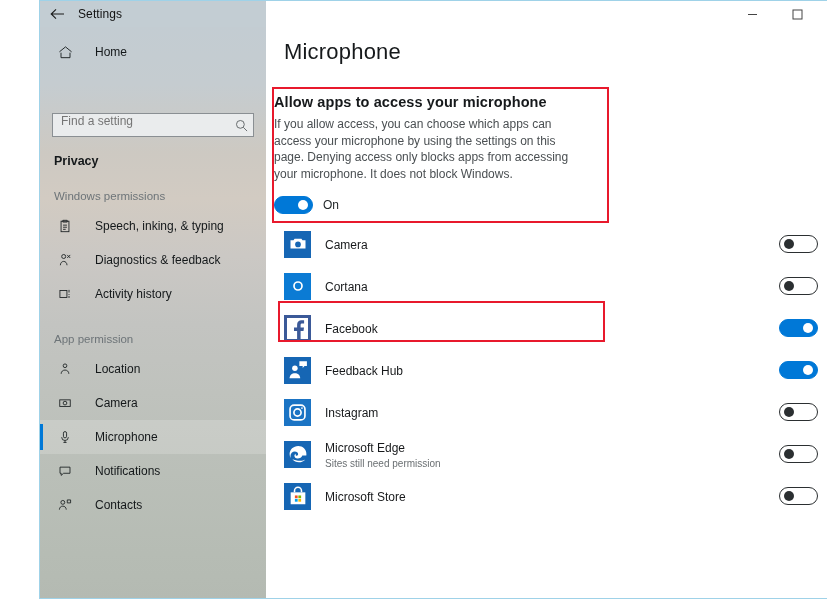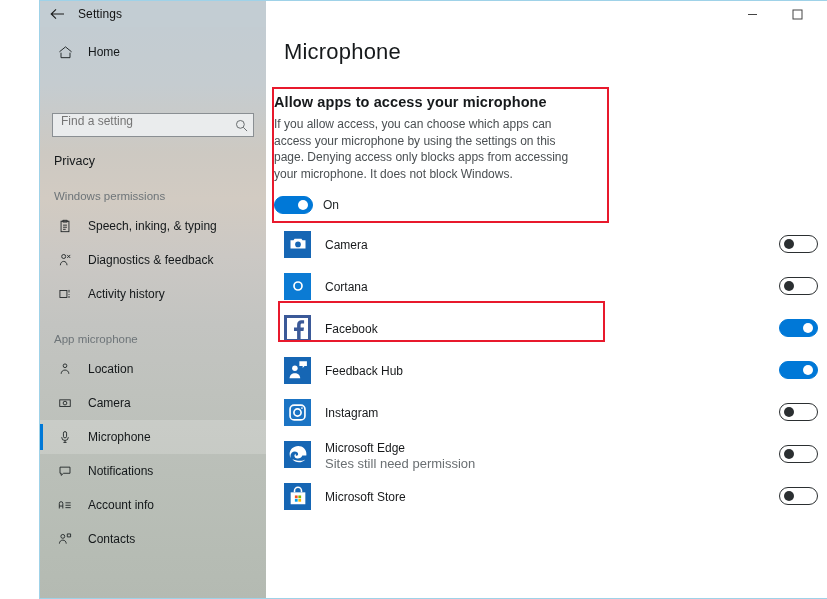--- a/index.html
+++ b/index.html
@@ -85,32 +85,33 @@
     font-family: "Liberation Sans", sans-serif;
     font-size: 12px; color: #5e6366;
     padding: 0 6px 0 8px;
   }
   .search-icon {
     width: 24px; height: 22px;
     display: flex; align-items: center; justify-content: center;
     color: #5e6366;
   }
   .section-title-main {
-    font-size: 12.5px; font-weight: normal; color: #14181a;
+    font-size: 12.5px; font-weight: bold; color: #14181a;
     padding: 17px 0 0 14px;
   }
   .group-label {
     font-size: 11.5px; color: #6d7478;
     padding: 22px 0 7px 14px;
   }
   .nav-item {
     position: relative;
     height: 34px;
     display: flex; align-items: center;
     padding-left: 14px;
+    gap: 7px;
   }
   .nav-item .nav-icon {
     width: 22px; height: 22px;
     display: flex; align-items: center; justify-content: center;
     color: #1d2224; flex: 0 0 22px;
   }
   .nav-item .nav-icon svg { display: block; }
   .nav-item .nav-label {
     font-size: 12px; color: #14181a;
     padding-left: 12px;
@@ -183,21 +184,21 @@
     flex: 0 0 27px;
     position: relative;
     display: flex; align-items: center; justify-content: center;
     overflow: hidden;
   }
   .app-text {
     flex: 1;
     padding-left: 14px;
   }
   .app-name { font-size: 12px; color: #17191b; line-height: 15px; }
-  .app-sub { font-size: 13px; color: #6a6f72; line-height: 14px; margin-top: 1px; }
+  .app-sub { font-size: 10px; color: #6a6f72; line-height: 14px; margin-top: 1px; }
   .app-toggle { display: flex; align-items: flex-end; width: 86px; flex: 0 0 86px; }
 
   
   .redbox {
     position: absolute;
     border: 2px solid #e8192c;
     pointer-events: none;
     z-index: 20;
   }
 </style>
@@ -288,21 +289,21 @@
     <div class="nav-item">
       <span class="nav-icon">
         <svg width="14" height="14" viewBox="0 0 16 16" fill="none" stroke="currentColor" stroke-width="1">
           <rect x="2.2" y="4" width="8" height="8"></rect>
             <path d="M12.6 3.3v3M12.6 8v1M12.6 10.3v2.2"></path>
         </svg>
       </span>
       <span class="nav-label">Activity history</span>
     </div>
 
-    <div class="group-label">App microphone</div>
+    <div class="group-label">App permission</div>
 
     <div class="nav-item">
       <span class="nav-icon">
         <svg width="14" height="14" viewBox="0 0 16 16" fill="none" stroke="currentColor" stroke-width="1">
           <circle cx="8" cy="4.3" r="2.1"></circle>
             <path d="M3.6 13.5c0-2.6 2-4.3 4.4-4.3s4.4 1.7 4.4 4.3"></path>
         </svg>
       </span>
       <span class="nav-label">Location</span>
     </div>
@@ -330,29 +331,20 @@
 
     <div class="nav-item">
       <span class="nav-icon">
         <svg width="14" height="14" viewBox="0 0 16 16" fill="none" stroke="currentColor" stroke-width="1">
           <path d="M2.3 3.6h11.4v7H6.4L3.6 13v-2.4H2.3z"></path>
         </svg>
       </span>
       <span class="nav-label">Notifications</span>
     </div>
 
-    <div class="nav-item">
-      <span class="nav-icon">
-        <svg width="14" height="14" viewBox="0 0 16 16" fill="none" stroke="currentColor" stroke-width="1">
-          <path d="M1.5 12V6.2a2 2 0 014 0V12M1.5 9.2h4"></path>
-            <path d="M8.5 5.5h6M8.5 8.3h6M8.5 11h6"></path>
-        </svg>
-      </span>
-      <span class="nav-label">Account info</span>
-    </div>
 
     <div class="nav-item">
       <span class="nav-icon">
         <svg width="14" height="14" viewBox="0 0 16 16" fill="none" stroke="currentColor" stroke-width="1">
           <circle cx="5.5" cy="5" r="2.2"></circle>
             <path d="M1.6 13.3c0-2.4 1.7-4 3.9-4s3.9 1.6 3.9 4"></path>
           <path d="M10.6 2.2h3.8v3.4h-3.8z"></path>
         </svg>
       </span>
       <span class="nav-label">Contacts</span>

